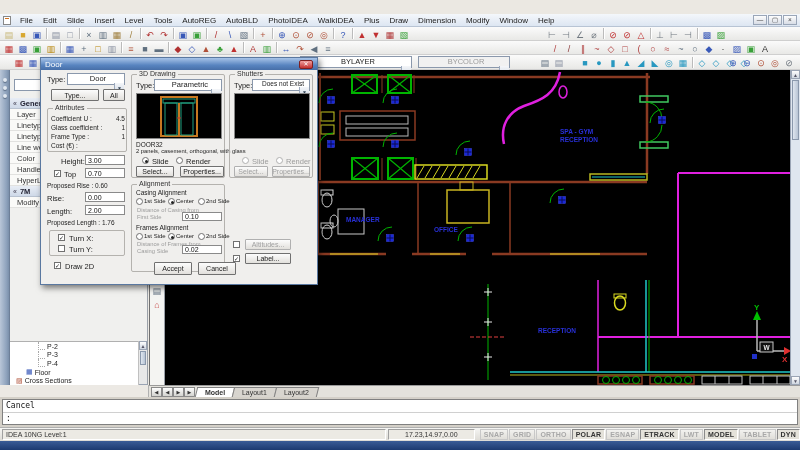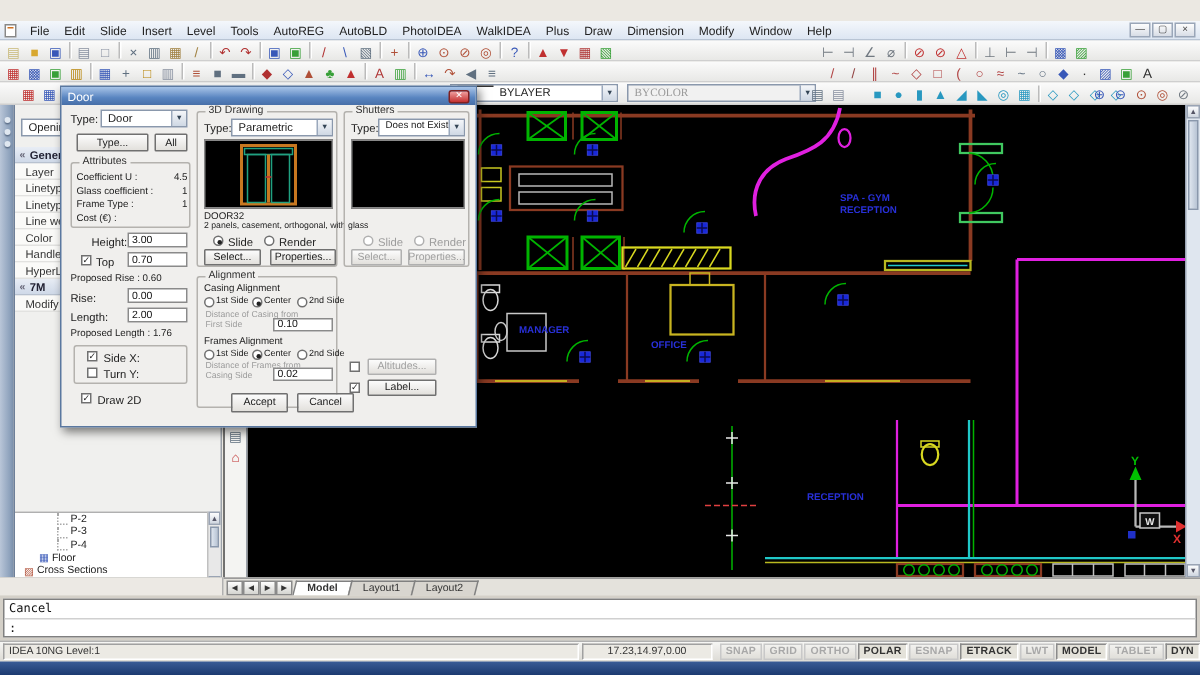--- a/index.html
+++ b/index.html
@@ -33,22 +33,22 @@
   
   .toolbar{position:absolute;left:0;width:800px;background:linear-gradient(#fbfbfb,#e8e8e6);
     border-bottom:1px solid #cfcfcf;}
   #tbrow1{top:27px;height:14px;}
   #tbrow2{top:41px;height:14px;}
   #tbrow3{top:55px;height:15px;}
   .tbgroup{position:absolute;top:0;height:100%;display:flex;align-items:center;}
   .tbicon{width:13px;height:12px;font-size:9px;line-height:12px;text-align:center;
     border:1px solid transparent;margin:0 0.5px;cursor:default;}
   .tbsep{width:1px;height:11px;background:#bbb;margin:0 2px;box-shadow:1px 0 0 #fff;}
-  .combo{height:12px;background:#fff;border:1px solid #8a98ac;display:flex;
-    font-size:7.5px;color:#222;padding-left:4px;position:relative;}
+  .combo{height:12px;background:#fff;border:1px solid #8a98ac;display:flex;align-items:center;
+    font-size:7.5px;color:#222;padding-left:4px;position:relative;flex-direction:column;}
   .combo .arrow{margin-left:auto;width:10px;height:100%;background:linear-gradient(#f4f6f9,#cfd8e4);
     border-left:1px solid #9aa8bc;font-size:5px;line-height:11px;text-align:center;color:#345;}
   .combo.disabled{background:#f1f1f1;color:#9a9a9a;}
   .lt-line{display:inline-block;width:24px;height:1px;background:#333;margin-right:4px;}
 
   
   #workspace{position:absolute;left:0;top:70px;width:800px;height:315px;}
   #leftstrip{position:absolute;left:0;top:0;width:10px;height:315px;
     background:linear-gradient(90deg,#b9c6d8,#8fa3bd 70%,#7a8faa);border-right:1px solid #6d7f98;}
   .grip{position:absolute;left:3px;width:4px;height:4px;border-radius:50%;background:#dfe7f0;box-shadow:0 1px 1px #5a6c85;}
@@ -282,21 +282,21 @@
     <div class="tbgroup" id="tb3-palette" style="left:12px;">
         <div class="tbicon" style="color: rgb(192, 48, 48);">▦</div>
         <div class="tbicon" style="color: rgb(56, 88, 184);">▦</div>
       </div>
     <div class="tbgroup" style="left:300px;">
       <div class="combo" style="width:112px;">
         <span class="lt-line"></span>
         <span>BYLAYER</span>
         <span class="arrow">▼</span>
       </div>
-      <div class="combo disabled" style="width:126px;margin-left:6px;font-family:Liberation Serif, serif;">
+      <div class="combo disabled" style="width:92px;margin-left:6px;">
         <span>BYCOLOR</span>
         <span class="arrow">▼</span>
       </div>
     </div>
     <div class="tbgroup" id="tb3-mid" style="left:538px;">
         <div class="tbicon" style="color: rgb(96, 112, 128);">▤</div>
         <div class="tbicon" style="color: rgb(136, 144, 160);">▤</div>
       </div>
     <div class="tbgroup" id="tb3-solids" style="left:578px;">
         <div class="tbicon" style="color: rgb(40, 152, 192);">■</div>
@@ -661,21 +661,21 @@
     <input class="fld" style="left: 44px; top: 110px; width: 40px;" readonly="" value="0.70">
     <span class="lbl" style="left:6px;top:124px;font-size:6.5px;">Proposed Rise : 0.60</span>
     <span class="lbl" style="left:6px;top:136px;">Rise:</span>
     <input class="fld" style="left: 44px; top: 134px; width: 40px;" readonly="" value="0.00">
     <span class="lbl" style="left:6px;top:149px;">Length:</span>
     <input class="fld" style="left: 44px; top: 147px; width: 40px;" readonly="" value="2.00">
     <span class="lbl" style="left:6px;top:161px;font-size:6.5px;">Proposed Length : 1.76</span>
 
     <div class="grp" style="left:8px;top:172px;width:76px;height:26px;">
       <div class="cb" style="left:8px;top:3px;">✓</div>
-      <span class="lbl" style="left:19px;top:3px;">Side X:</span>
+      <span class="lbl" style="left:19px;top:3px;">Turn X:</span>
       <div class="cb" style="left:8px;top:14px;"></div>
       <span class="lbl" style="left:19px;top:14px;">Turn Y:</span>
     </div>
     <div class="cb" style="left:13px;top:204px;">✓</div>
     <span class="lbl" style="left:24px;top:204px;">Draw 2D</span>
 
     <div class="grp" style="left:90px;top:16px;width:94px;height:104px;">
       <span class="legend">3D Drawing</span>
       <span class="lbl" style="left:4px;top:6px;">Type:</span>
       <div class="combo" style="position:absolute;left:22px;top:4px;width:68px;">

